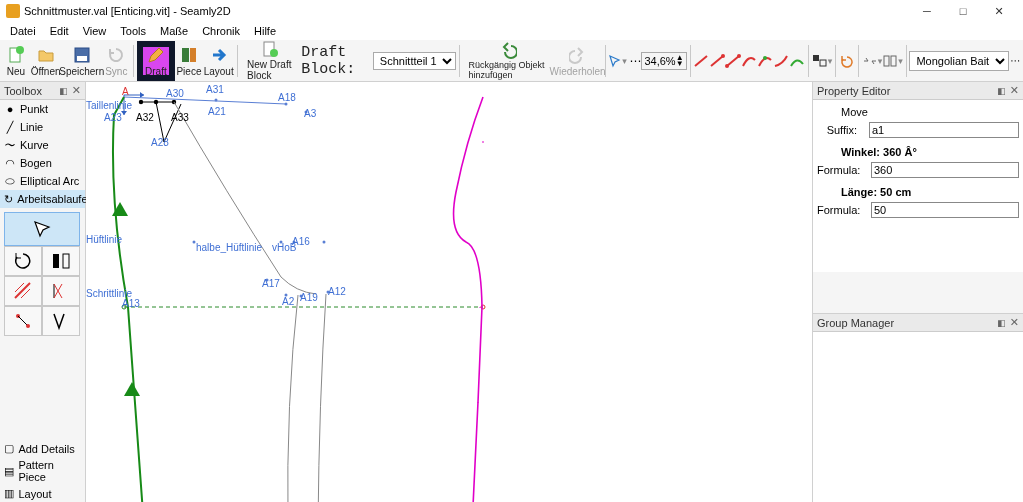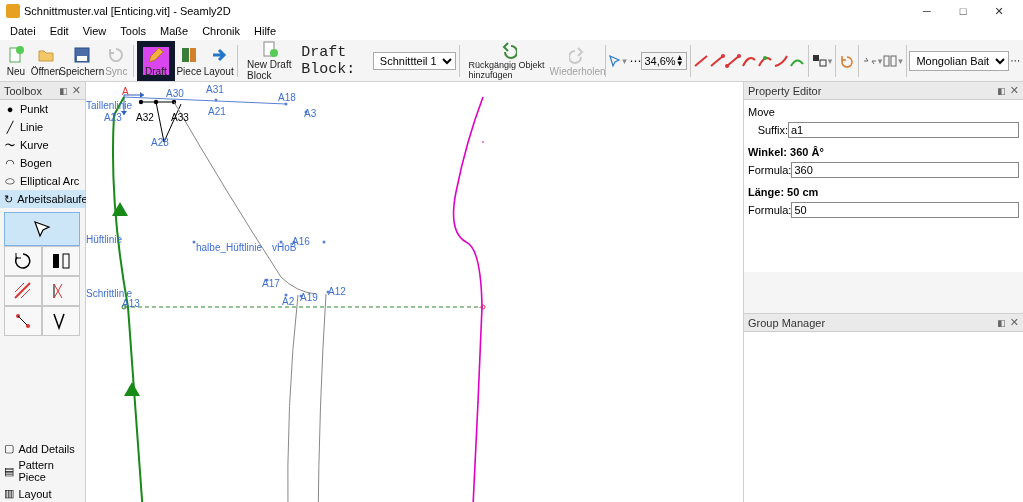--- a/index.html
+++ b/index.html
@@ -34,26 +34,26 @@
 .opcell{width:38px;height:30px;border:1px solid #c8c8c8;background:#f8f8f8;display:flex;align-items:center;justify-content:center;}
 .opcell.big{width:76px;height:34px;}
 .opcell.on{background:#cde6f7;border-color:#7eb4ea;}
 .leftspace{flex:1;}
 .sidelist{padding:2px 4px;display:flex;align-items:center;gap:4px;color:#000;}
 
 .canvas{flex:1;background:#fff;position:relative;overflow:hidden;}
 .canvas svg{position:absolute;left:0;top:0;}
 .ptlbl{position:absolute;font-size:10px;color:#3f6fd4;white-space:nowrap;pointer-events:none;}
 
-.rightpane{width:280px;border-left:1px solid #d0d0d0;display:flex;flex-direction:column;background:#f5f5f5;}
+.rightpane{width:211px;border-left:1px solid #d0d0d0;display:flex;flex-direction:column;background:#f5f5f5;}
 .prop-body{background:#fff;flex:1;padding:4px;font-size:11px;overflow:auto;}
-.prop-row{display:flex;align-items:center;margin:2px 0;gap:0;}
+.prop-row{display:flex;align-items:center;margin:2px 0;gap:12px;}
 .prop-row .pl{min-width:40px;text-align:right;color:#000;}
 .prop-row input{flex:1;height:16px;border:1px solid #888;padding:0 2px;font-size:11px;}
-.prop-hdr2{font-size:11px;padding:2px 0;font-weight:normal;}
+.prop-hdr2{font-size:11px;padding:2px 0;font-weight:normal;margin-left:24px;}
 .grp{border-top:1px solid #d0d0d0;margin-top:41px;}
 .grp-body{flex:1;background:#fff;}
 
 svg{display:block;}
 </style>
 </head>
 <body>
 
 <div class="titlebar">
   <div class="app-ico"></div>

